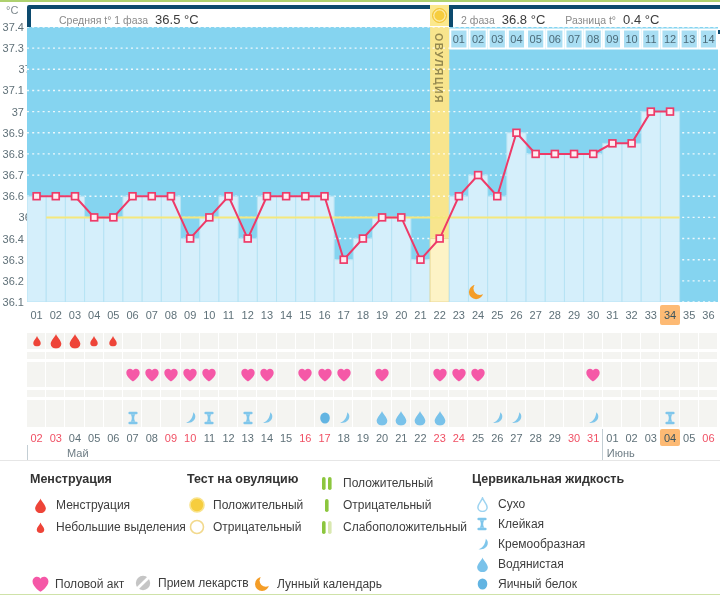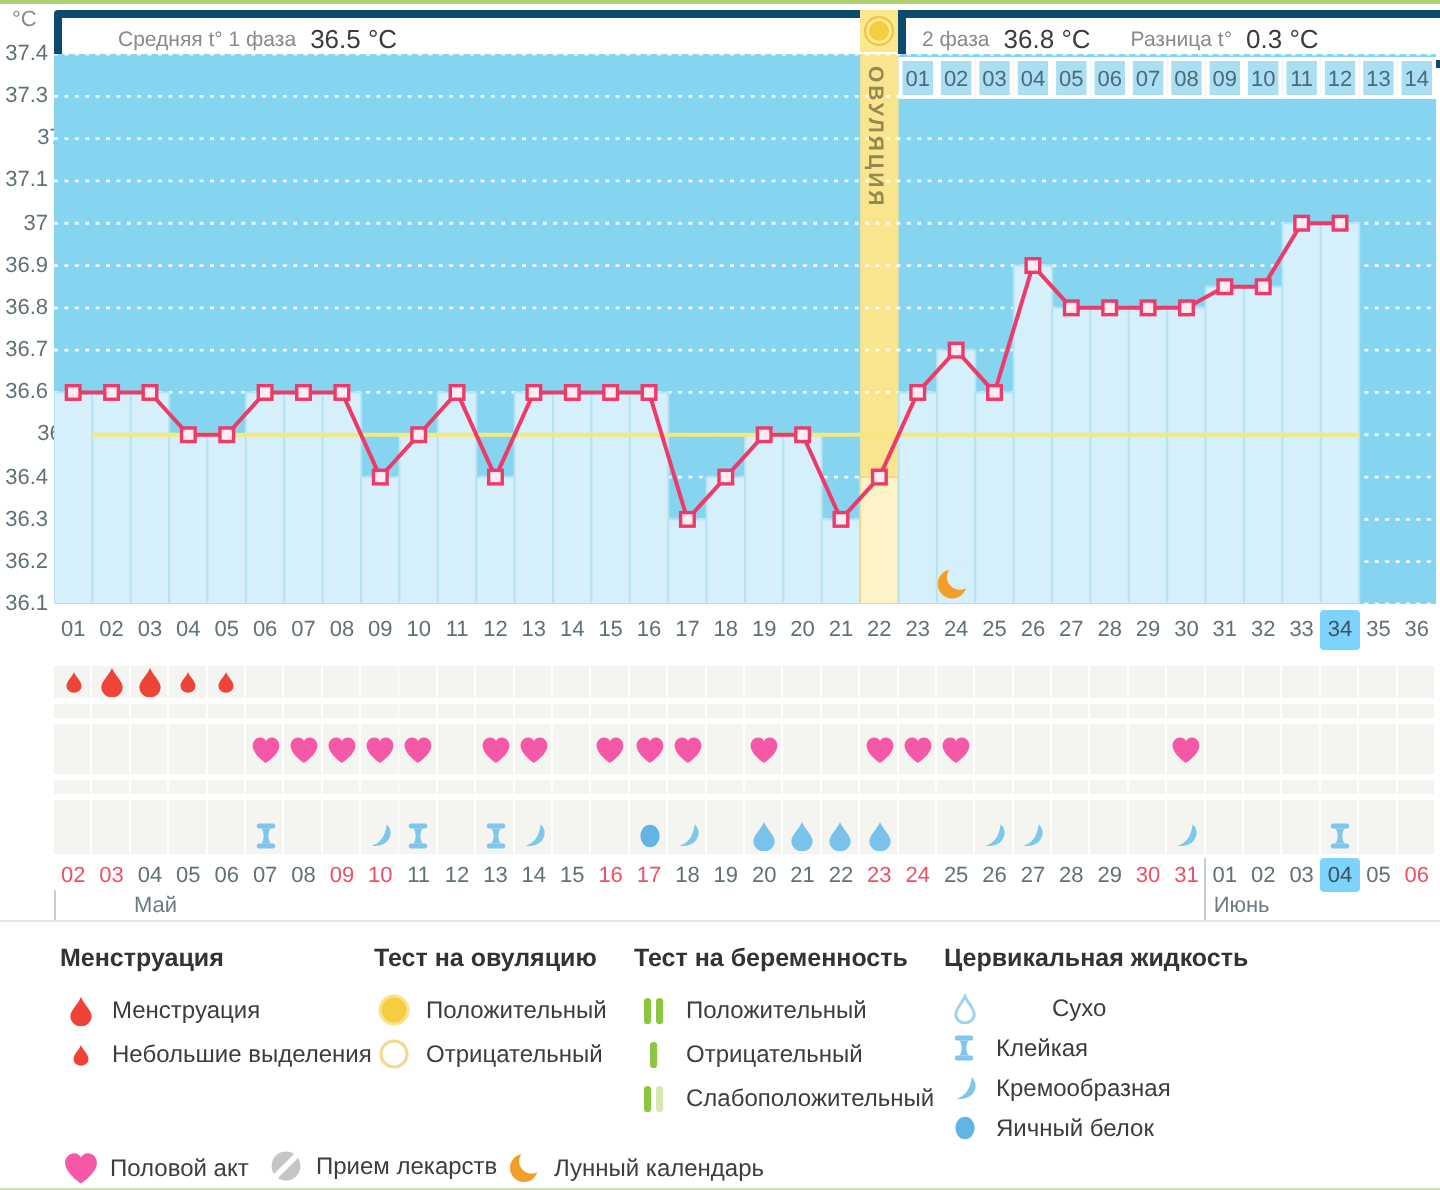--- a/index.html
+++ b/index.html
@@ -15,21 +15,21 @@
   #ovu-header-cell{position:absolute;left:430px;top:3px;width:19px;height:21px;background:#fbe88e;
         display:flex;align-items:center;justify-content:center;}
   #ovu-header-dot{width:13px;height:13px;border-radius:50%;background:#f6cd3e;border:1px solid #f3c433;box-shadow:0 0 0 1.5px #fbe9a4 inset;}
   
   .ytick{position:absolute;width:24px;text-align:right;font-size:11px;color:#5f7078;line-height:12px;}
   
   .cellrow{position:absolute;left:27px;width:691px;}
   .dcell{position:absolute;top:0;height:100%;text-align:center;font-size:11px;color:#5f7179;
          display:flex;align-items:center;justify-content:center;box-sizing:border-box;}
   .dcell.weekend{color:#f05064;}
-  .dcell.today{background:#7dd3fc;border-radius:2px;color:#3a545f;}
+  .dcell.today{background:#fdba74;border-radius:2px;color:#3a545f;}
   .band{position:absolute;left:27px;width:691px;
         background:repeating-linear-gradient(90deg,#f4f4f1 0px,#f4f4f1 18.2px,#ffffff 18.2px,#ffffff 19.194px);}
   .icon-abs{position:absolute;transform:translate(-50%,-50%);line-height:0;}
   .monthlab{position:absolute;font-size:11px;color:#6d7c84;}
   .vline{position:absolute;width:1px;background:#c3ced4;}
   #legend-divider{position:absolute;left:0;top:458px;width:720px;height:1px;background:#e6e6e6;}
   
   .lsec{position:absolute;top:470px;}
   .ltitle{font-size:12.5px;font-weight:bold;color:#333;margin-bottom:8px;white-space:nowrap;}
   .litem{display:flex;align-items:center;height:22px;white-space:nowrap;}
@@ -51,21 +51,21 @@
   </div>
 
   <div id="ovu-header-cell">
     <div id="ovu-header-dot"></div>
   </div>
 
   <div class="hbox" style="left:449px;width:269px;padding-left:8px;">
     <span class="hlabel">2 фаза</span>
     <span class="hvalue">36.8 °C</span>
     <span class="hlabel" style="margin-left:20px;">Разница t°</span>
-    <span class="hvalue">0.3 °C</span>
+    <span class="hvalue">0.4 °C</span>
   </div>
 
   <div id="yaxis">
       <div class="ytick" style="top: 19px; left: 0px;">37.4</div>
       <div class="ytick" style="top: 40.1538px; left: 0px;">37.3</div>
       <div class="ytick" style="top: 61.3077px; left: 16px;">37.2</div>
       <div class="ytick" style="top: 82.4615px; left: 0px;">37.1</div>
       <div class="ytick" style="top: 103.615px; left: 0px;">37</div>
       <div class="ytick" style="top: 124.769px; left: 0px;">36.9</div>
       <div class="ytick" style="top: 145.923px; left: 0px;">36.8</div>
@@ -438,21 +438,20 @@
         <div class="litem">
           <span class="lic">
             <svg width="16" height="16" viewBox="0 0 16 16">
               <circle cx="8" cy="8" r="6.5" fill="#fff" stroke="#f2d98d" stroke-width="1.6"></circle>
             </svg>
           </span>
           <span class="ltx">Отрицательный</span>
         </div>
       </div>
       <div class="lsec" style="left: 317px;">
-        <div class="ltitle">Тест на беременность</div>
         <div class="litem">
           <span class="lic">
             <svg width="12" height="15" viewBox="0 0 12 15">
               <rect x="1" y="1" width="3.6" height="13" rx="1.8" fill="#8cc63e"></rect>
               <rect x="7" y="1" width="3.6" height="13" rx="1.8" fill="#8cc63e"></rect>
             </svg>
           </span>
           <span class="ltx">Положительный</span>
         </div>
         <div class="litem">
@@ -468,21 +467,21 @@
             <svg width="12" height="15" viewBox="0 0 12 15">
               <rect x="1" y="1" width="3.6" height="13" rx="1.8" fill="#8cc63e"></rect>
               <rect x="7" y="1" width="3.6" height="13" rx="1.8" fill="#d9e8b0"></rect>
             </svg>
           </span>
           <span class="ltx">Слабоположительный</span>
         </div>
       </div>
       <div class="lsec" style="left: 472px;">
         <div class="ltitle">Цервикальная жидкость</div>
-        <div class="litem" style="height: 20px; gap: 28px;">
+        <div class="litem" style="height: 20px;">
           <span class="lic">
             <svg width="13" height="15" viewBox="0 0 12 14">
               <path d="M6 1 C6.7 3.4 10.3 6.7 10.3 9.5 a4.3 4 0 0 1 -8.6 0 C1.7 6.7 5.3 3.4 6 1 Z" fill="#fff" stroke="#9ed4f1" stroke-width="1.4"></path>
             </svg>
           </span>
           <span class="ltx">Сухо</span>
         </div>
         <div class="litem" style="height: 20px;">
           <span class="lic">
             <svg width="12" height="14" viewBox="0 0 12 14">
@@ -493,20 +492,28 @@
           </span>
           <span class="ltx">Клейкая</span>
         </div>
         <div class="litem" style="height: 20px;">
           <span class="lic">
             <svg width="13" height="13" viewBox="0 0 14 14">
               <path d="M10.6 .8 C12.4 2.3 13.2 4.6 12.5 7 C11.5 10.6 7.6 12.9 2.6 12.2 C7 10.7 9.8 7.4 10.6 .8 Z" fill="#7fc6eb"></path>
             </svg>
           </span>
           <span class="ltx">Кремообразная</span>
+        </div>
+        <div class="litem" style="height: 20px;">
+          <span class="lic">
+            <svg width="13" height="15" viewBox="0 0 12 14">
+              <path d="M6 .4 C6.8 3.2 11 6.6 11 9.6 a5 4.6 0 0 1 -10 0 C1 6.6 5.2 3.2 6 .4 Z" fill="#79c2ea"></path>
+            </svg>
+          </span>
+          <span class="ltx">Водянистая</span>
         </div>
         <div class="litem" style="height: 20px;">
           <span class="lic">
             <svg width="13" height="14" viewBox="0 0 13 14">
               <ellipse cx="6.5" cy="7" rx="4.8" ry="5.6" fill="#62b4e2"></ellipse>
             </svg>
           </span>
           <span class="ltx">Яичный белок</span>
         </div>
       </div>

